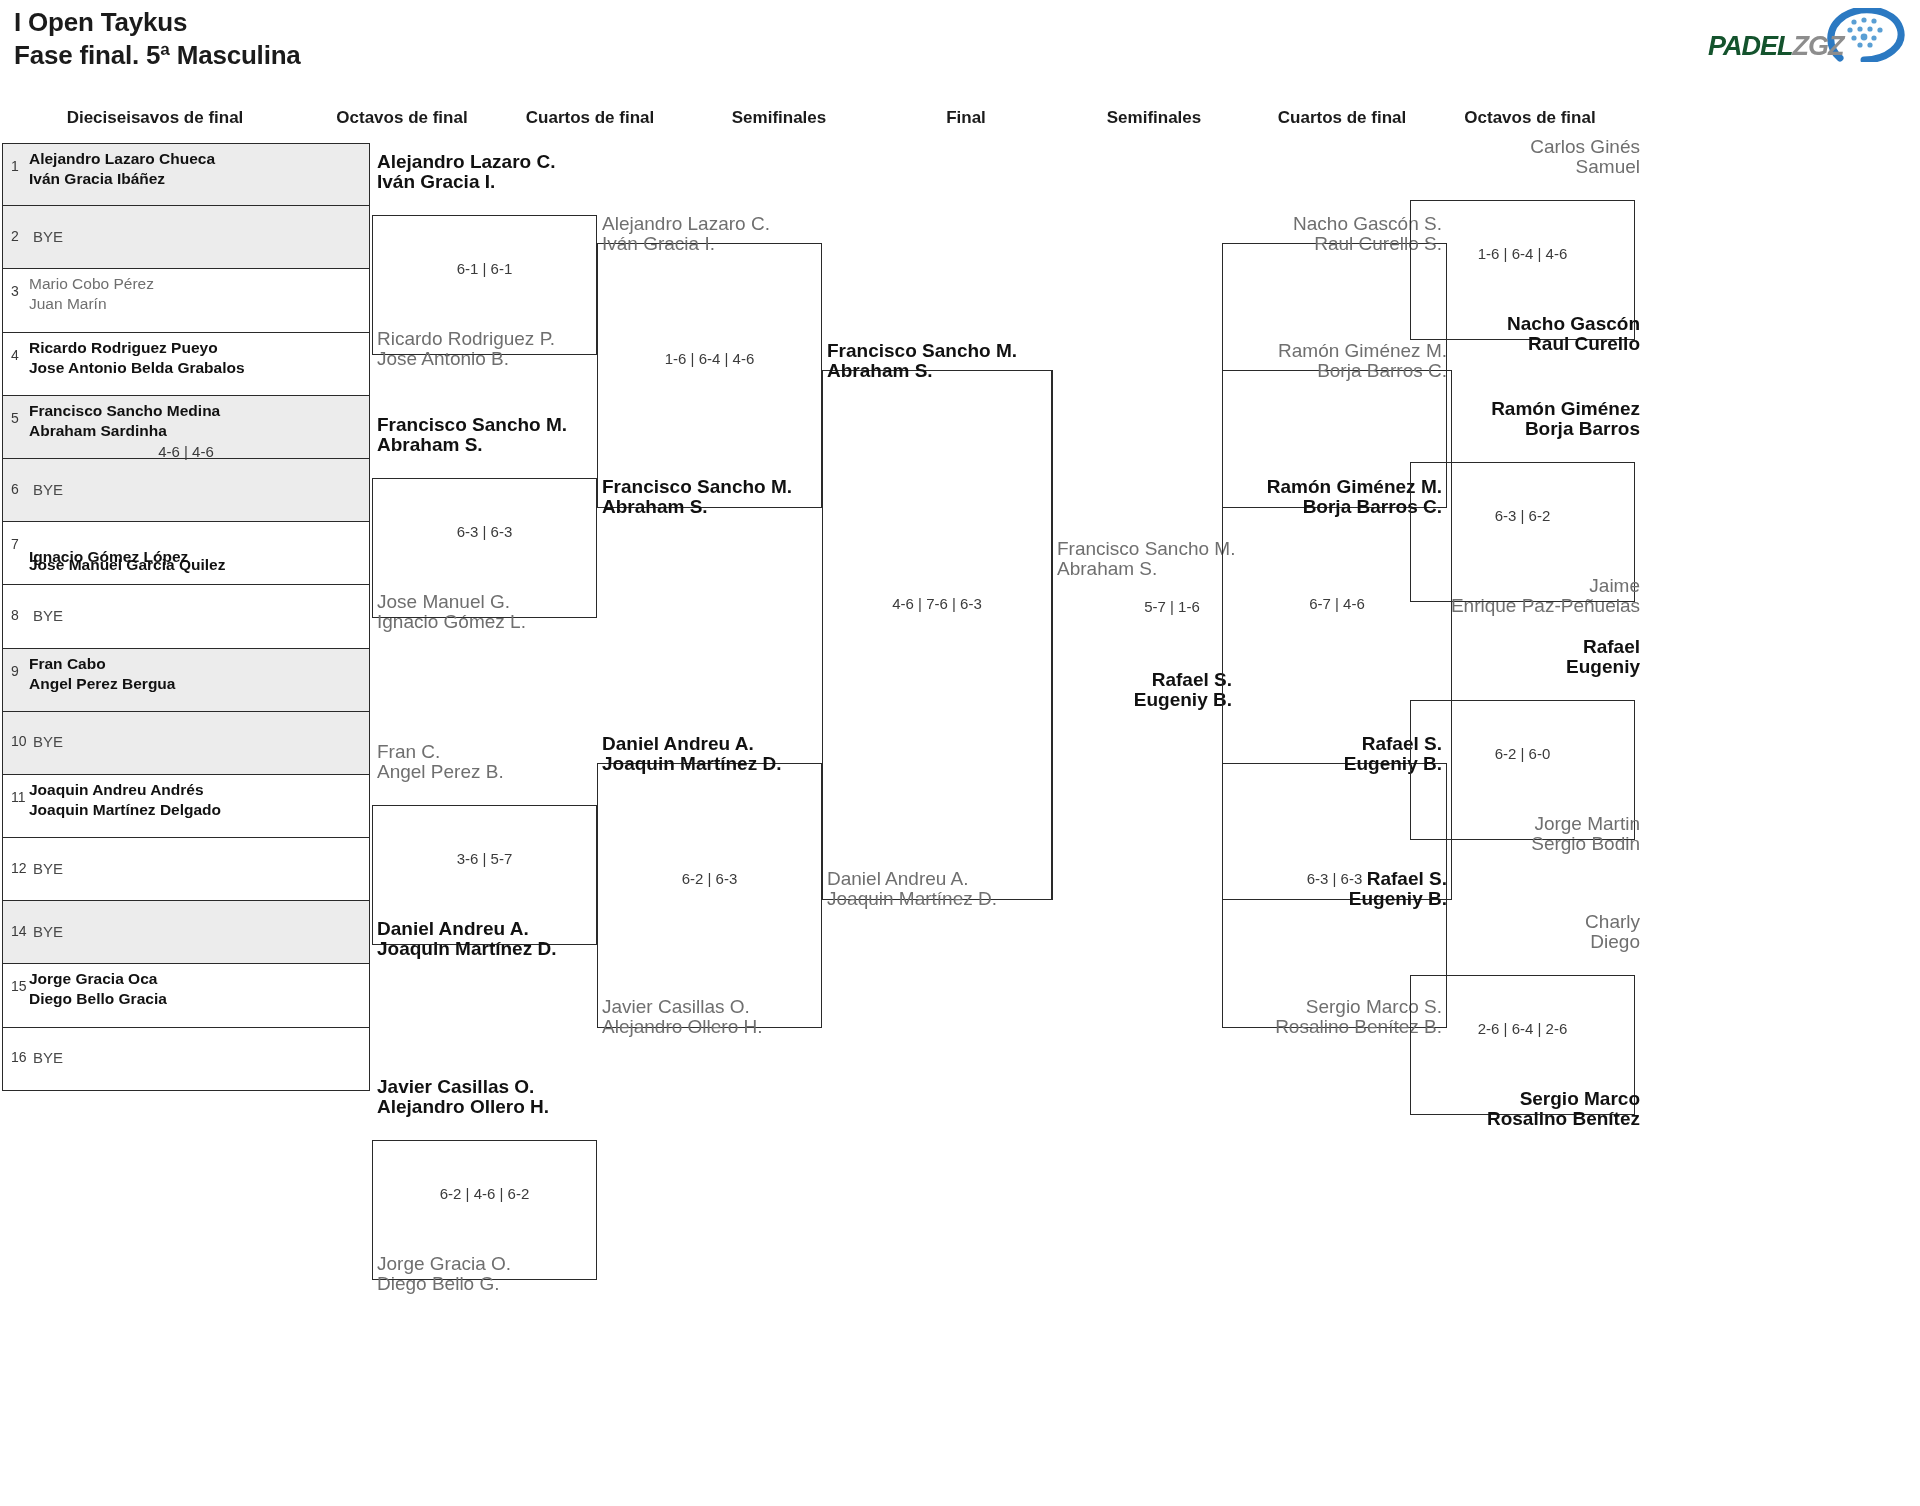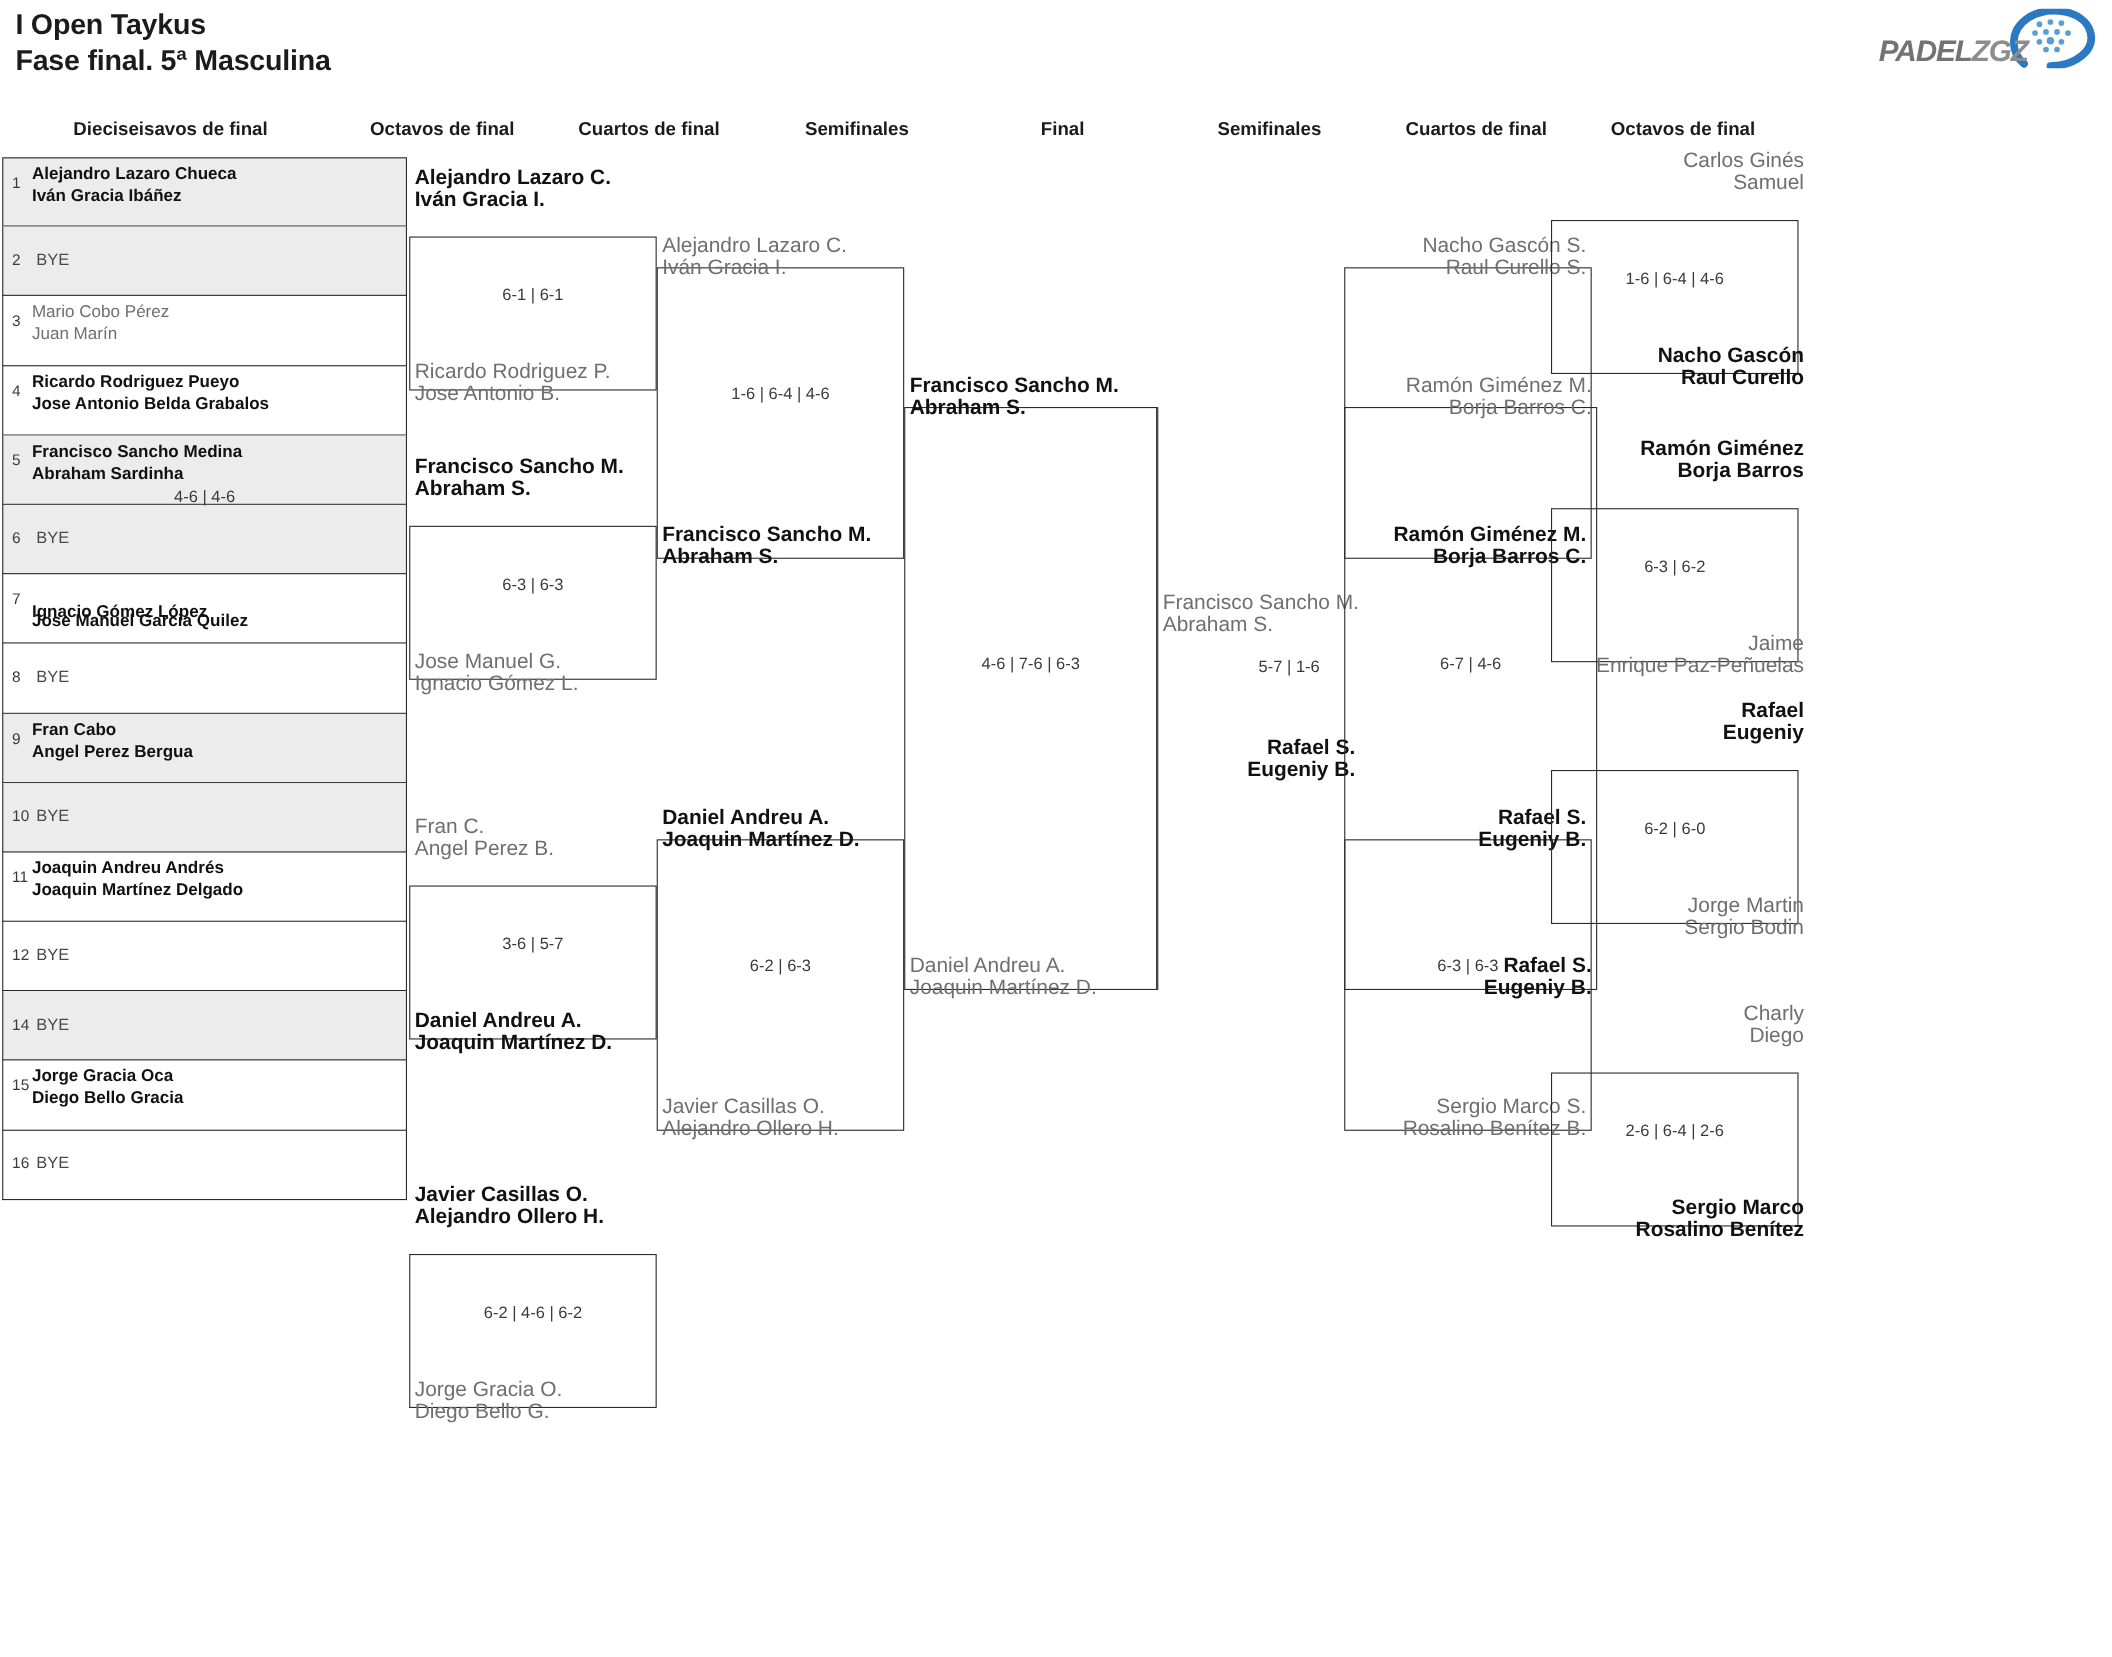--- a/index.html
+++ b/index.html
@@ -12,21 +12,21 @@
   }
   #root { position: relative; width: 1920px; height: 1506px; }
 
   
   .title-block { position: absolute; left: 14px; top: 6px; }
   .title-line { font-size: 26px; font-weight: bold; letter-spacing: -0.2px; line-height: 1.27; }
 
   .logo { position: absolute; right: 12px; top: 8px; width: 200px; height: 62px; }
   .logo-word { position: absolute; left: 0; bottom: 8px; font-size: 27px; font-weight: bold;
                font-style: italic; letter-spacing: -1px; }
-  .logo-padel { color: #737373; }
+  .logo-padel { color: #14532d; }
   .logo-zgz { color: #8d8d8d; }
   .logo-swoosh { position: absolute; right: 2px; top: 0; width: 86px; height: 54px; }
 
   
   .round-head {
     position: absolute; top: 108px; font-size: 17px; font-weight: bold;
     text-align: center; white-space: nowrap;
   }
 
   

